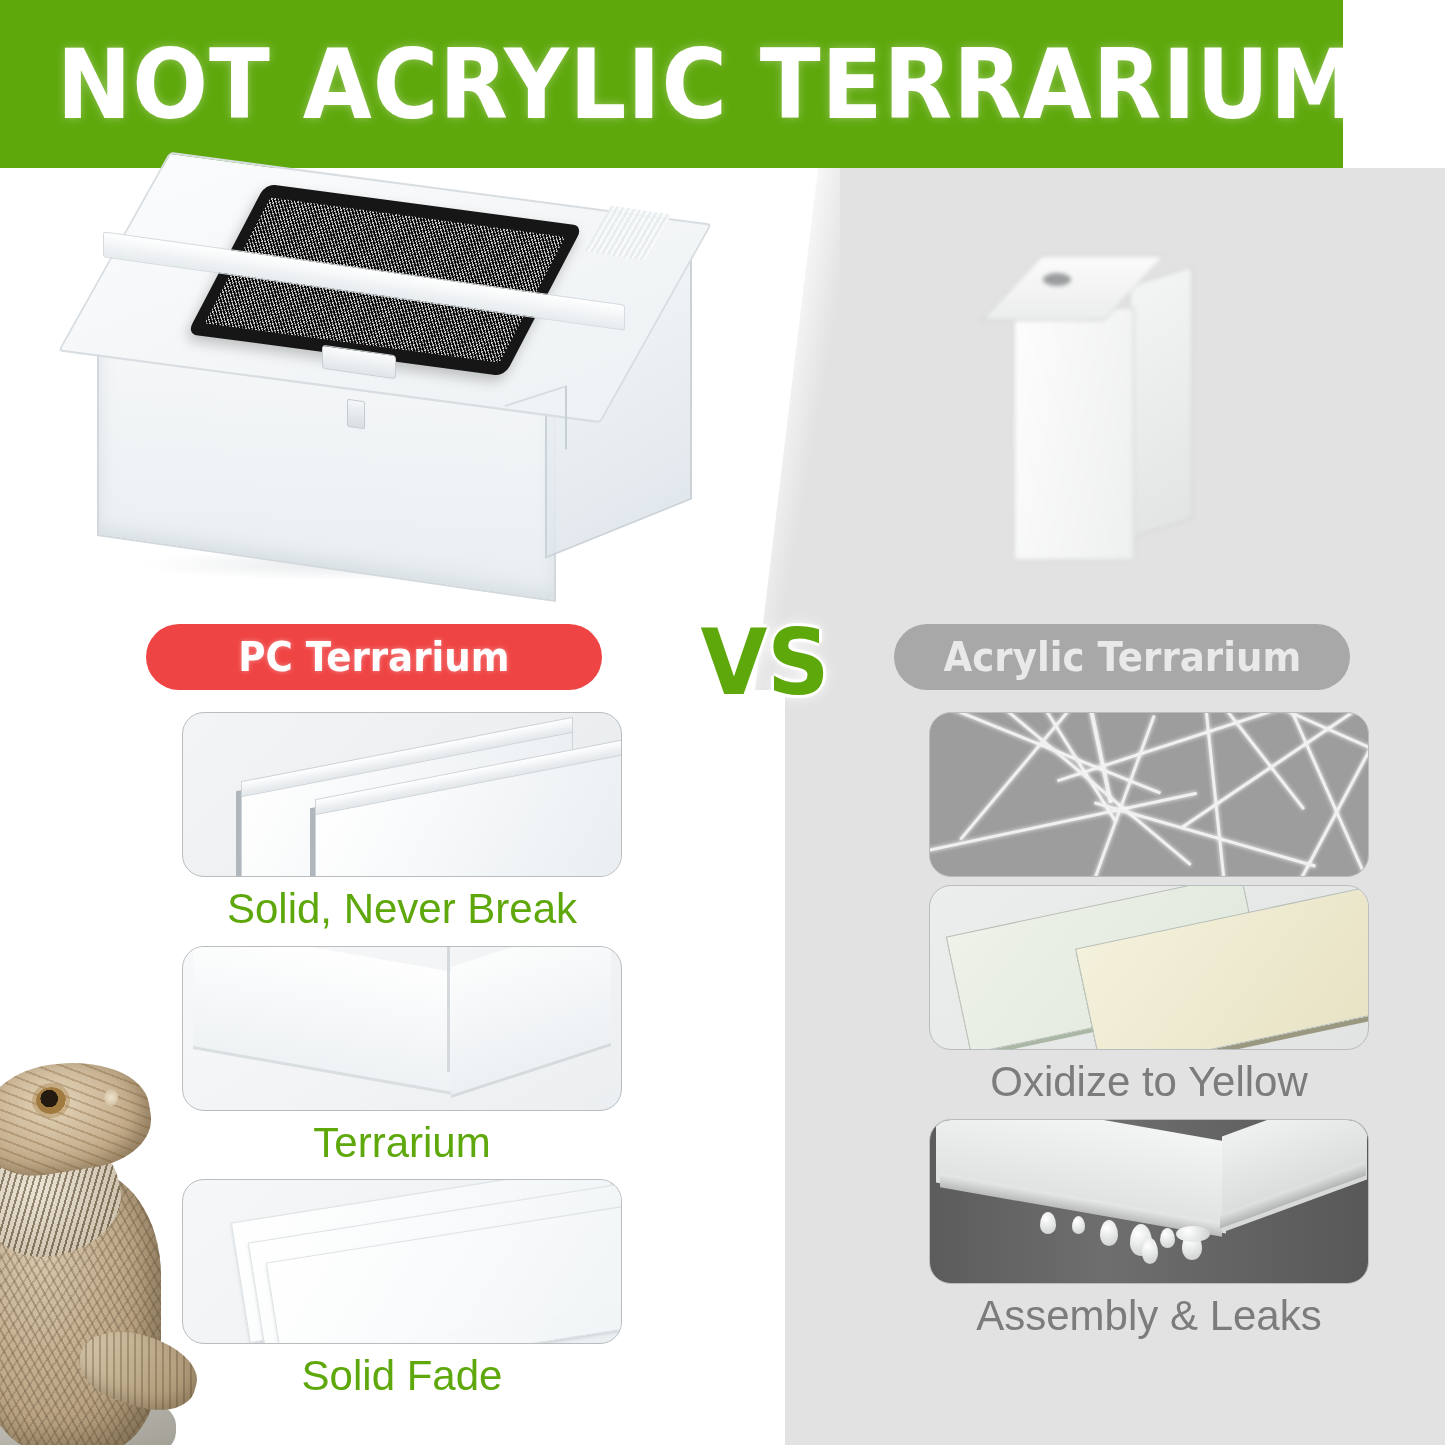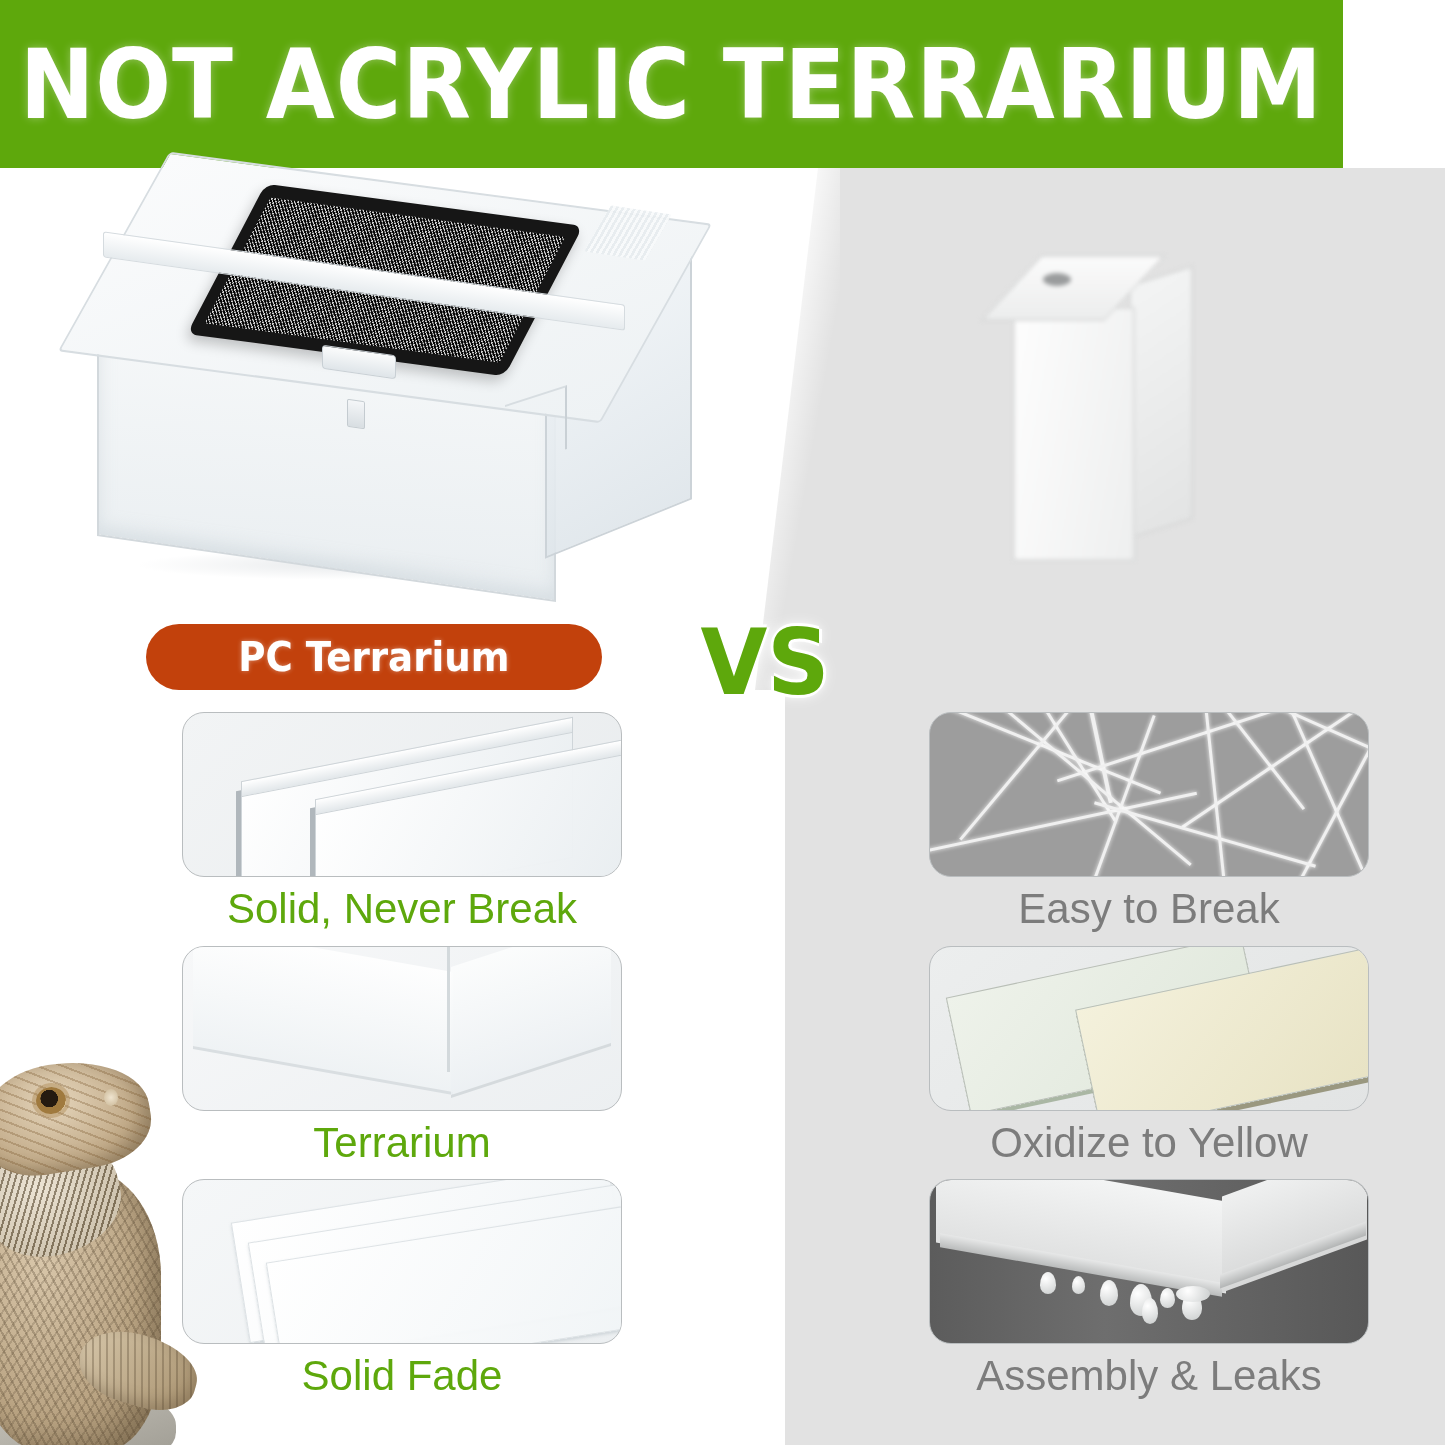--- a/index.html
+++ b/index.html
@@ -29,21 +29,21 @@
   .split-glow{
     position:absolute;top:168px;left:700px;width:140px;height:522px;
     background:linear-gradient(100deg, rgba(255,255,255,0) 0%, rgba(255,255,255,.95) 45%, rgba(255,255,255,0) 70%);
     pointer-events:none;
   }
 
   
   .header{
     position:absolute;left:0;top:0;width:1343px;height:168px;
     background:#5ea80c;
-    display:flex;align-items:center;justify-content:center;
+    display:flex;align-items:center;justify-content:flex-start;
   }
   .header-title{
     color:#ffffff;
     font-size:97px;
     line-height:1;
     font-weight:bold;
     letter-spacing:1px;
     transform:scaleX(0.92);
     white-space:nowrap;
     text-shadow:0 0 10px rgba(255,255,255,.35);
@@ -157,21 +157,21 @@
   }
   .ac-hole{
     position:absolute;left:58px;top:28px;width:28px;height:13px;
     background:#9a9c9d;border-radius:50%;
   }
 
   
   .vs-row{position:absolute;left:0;top:620px;width:1445px;height:80px;}
   .pill-pc{
     position:absolute;left:146px;top:4px;width:456px;height:66px;
-    background:#c2410c;border-radius:34px;
+    background:#ef4444;border-radius:34px;
     display:flex;align-items:center;justify-content:center;
   }
   .pill-pc-label{
     color:#ffffff;font-size:40px;font-weight:bold;
     transform:scaleX(0.93);white-space:nowrap;
     font-family:"DejaVu Sans", sans-serif;
     text-shadow:0 0 6px rgba(255,255,255,.4);
   }
   .vs-text{
     position:absolute;left:690px;top:-10px;width:150px;
@@ -425,20 +425,23 @@
       <div class="ac-top"></div>
       <div class="ac-hole"></div>
     </div>
   </div>
 
   <div class="vs-row">
     <div class="pill-pc">
       <span class="pill-pc-label">PC Terrarium</span>
     </div>
     <div class="vs-text">VS</div>
+    <div class="pill-ac">
+      <span class="pill-ac-label">Acrylic Terrarium</span>
+    </div>
   </div>
 
   <div class="features">
 
     <div class="col col-left">
 
       <div class="feature">
         <div class="thumb t-sheets">
           <div class="sheet sheet-a"></div>
           <div class="sheet-edge sheet-edge-a"></div>
@@ -481,21 +484,20 @@
           <div class="crack" style="left:-30px;top:110px;width:300px;height:3px;transform:rotate(-12deg);"></div>
           <div class="crack" style="left:40px;top:70px;width:250px;height:3px;transform:rotate(40deg);"></div>
           <div class="crack" style="left:280px;top:60px;width:220px;height:3px;transform:rotate(66deg);"></div>
           <div class="crack" style="left:300px;top:110px;width:200px;height:3px;transform:rotate(-62deg);"></div>
           <div class="crack" style="left:90px;top:95px;width:200px;height:3px;transform:rotate(-70deg);"></div>
           <div class="crack" style="left:330px;top:20px;width:160px;height:3px;transform:rotate(24deg);"></div>
           <div class="crack" style="left:160px;top:120px;width:230px;height:3px;transform:rotate(16deg);"></div>
           <div class="crack" style="left:0px;top:60px;width:170px;height:3px;transform:rotate(-50deg);"></div>
           <div class="crack" style="left:200px;top:80px;width:170px;height:3px;transform:rotate(84deg);"></div>
         </div>
-        <div class="flabel flabel-bad">Easy to Break</div>
       </div>
 
       <div class="feature">
         <div class="thumb t-yellow">
           <div class="ys ys-1"></div>
           <div class="ys ys-2"></div>
         </div>
         <div class="flabel flabel-bad">Oxidize to Yellow</div>
       </div>
 

